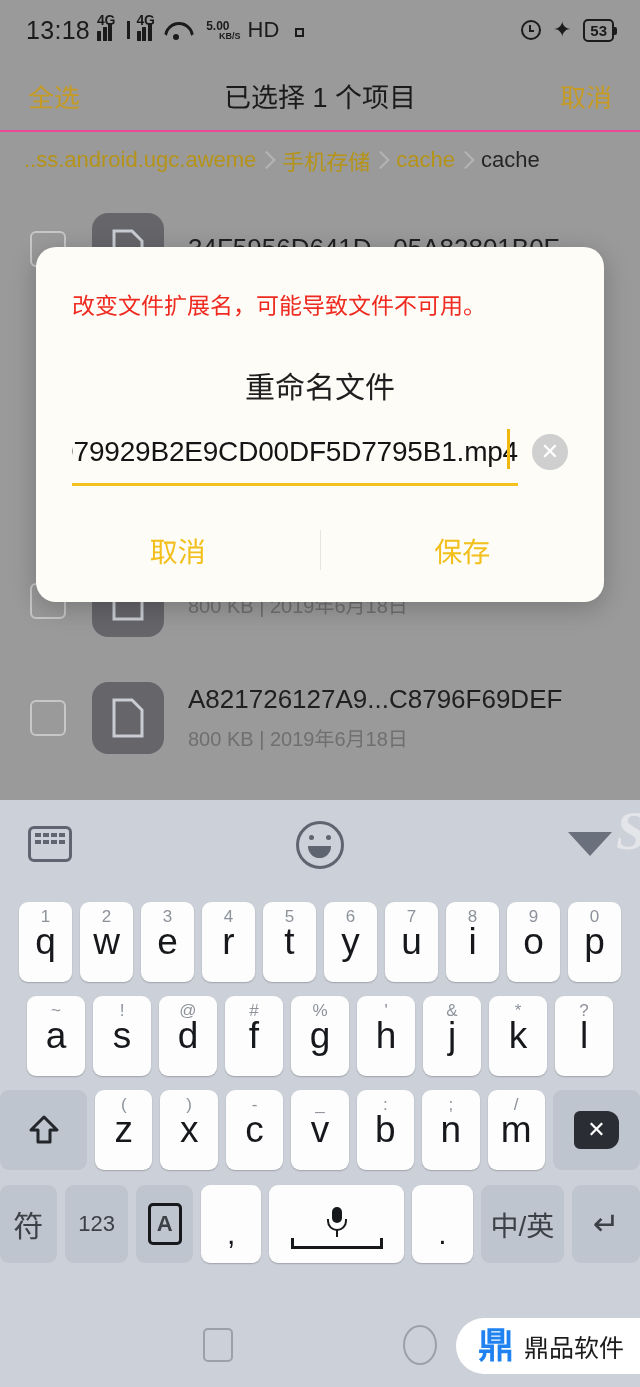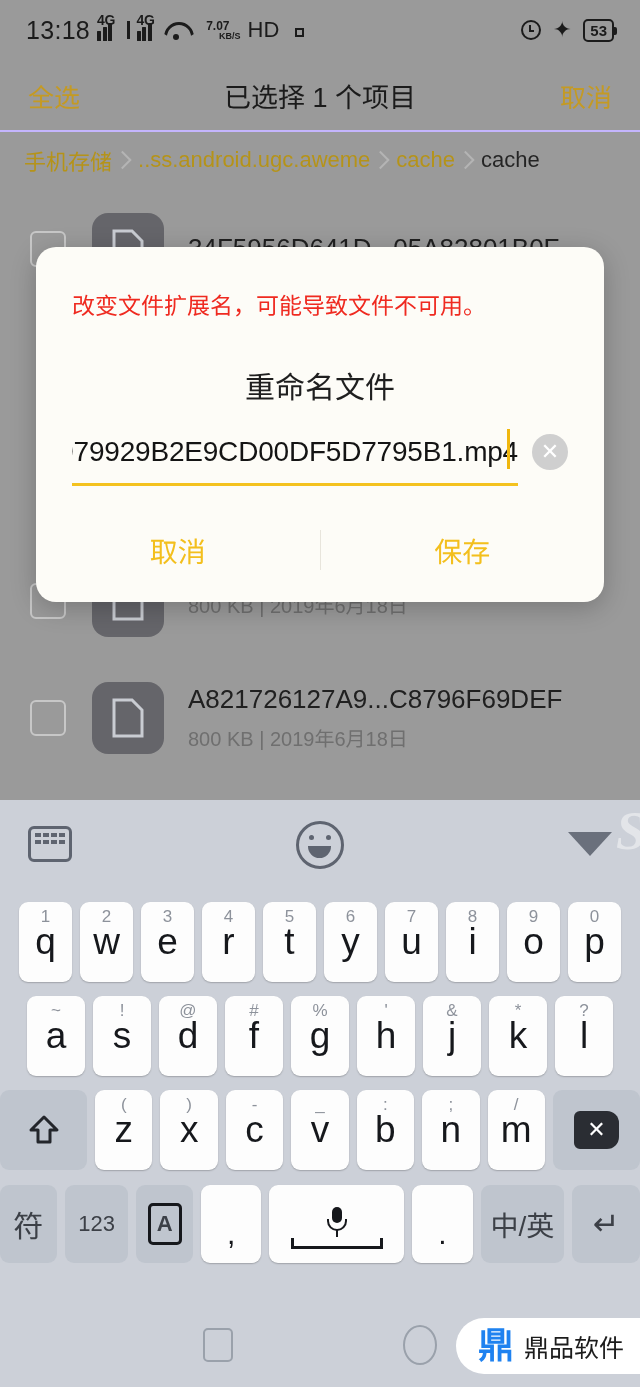--- a/index.html
+++ b/index.html
@@ -5,21 +5,21 @@
   * { box-sizing: border-box; margin: 0; padding: 0; }
   html, body {
     width: 640px; height: 1387px;
     font-family: "Liberation Sans", "DejaVu Sans", sans-serif;
     overflow: hidden;
     background: #9a9a9a;
   }
   #screen {
     position: relative;
     width: 640px; height: 1184px;
-    background: #c4b5fd;
+    background: #ec4899;
   }
 
   
   #status-bar {
     position: absolute; top: 0; left: 0;
     width: 640px; height: 60px;
     display: flex; align-items: center;
     padding: 0 26px;
     color: #1b1b1b;
     background: #9a9a9a;
@@ -224,21 +224,21 @@
       <span class="sigbar-thin"></span>
       <span class="sig">
         <span class="g">4G</span>
         <i></i>
           <i></i>
           <i></i>
           <i></i>
       </span>
       <span class="wifi"></span>
       <span class="kbs">
-        <span class="n">7.07</span>
+        <span class="n">5.00</span>
         <span class="u">KB/S</span>
       </span>
       <span class="hd">
         <span>HD</span>
           <span class="sq"></span>
       </span>
     </div>
     <div id="status-right">
       <span class="alarm"></span>
       <span class="bt">✦</span>
@@ -246,22 +246,22 @@
     </div>
   </div>
 
   <div id="app-bar">
     <span id="select-all">全选</span>
     <span id="app-title">已选择 1 个项目</span>
     <span id="cancel-top">取消</span>
   </div>
 
   <div id="breadcrumb">
+    <span class="crumb">..ss.android.ugc.aweme</span>
     <span class="crumb">手机存储</span>
-    <span class="crumb">..ss.android.ugc.aweme</span>
     <span class="crumb">cache</span>
     <span class="crumb current">cache</span>
   </div>
 
   <div id="file-list">
 
     <div class="file-row" style="top:8px">
       <span class="chk"></span>
       <span class="ficon">
         <svg viewBox="0 0 34 40">

